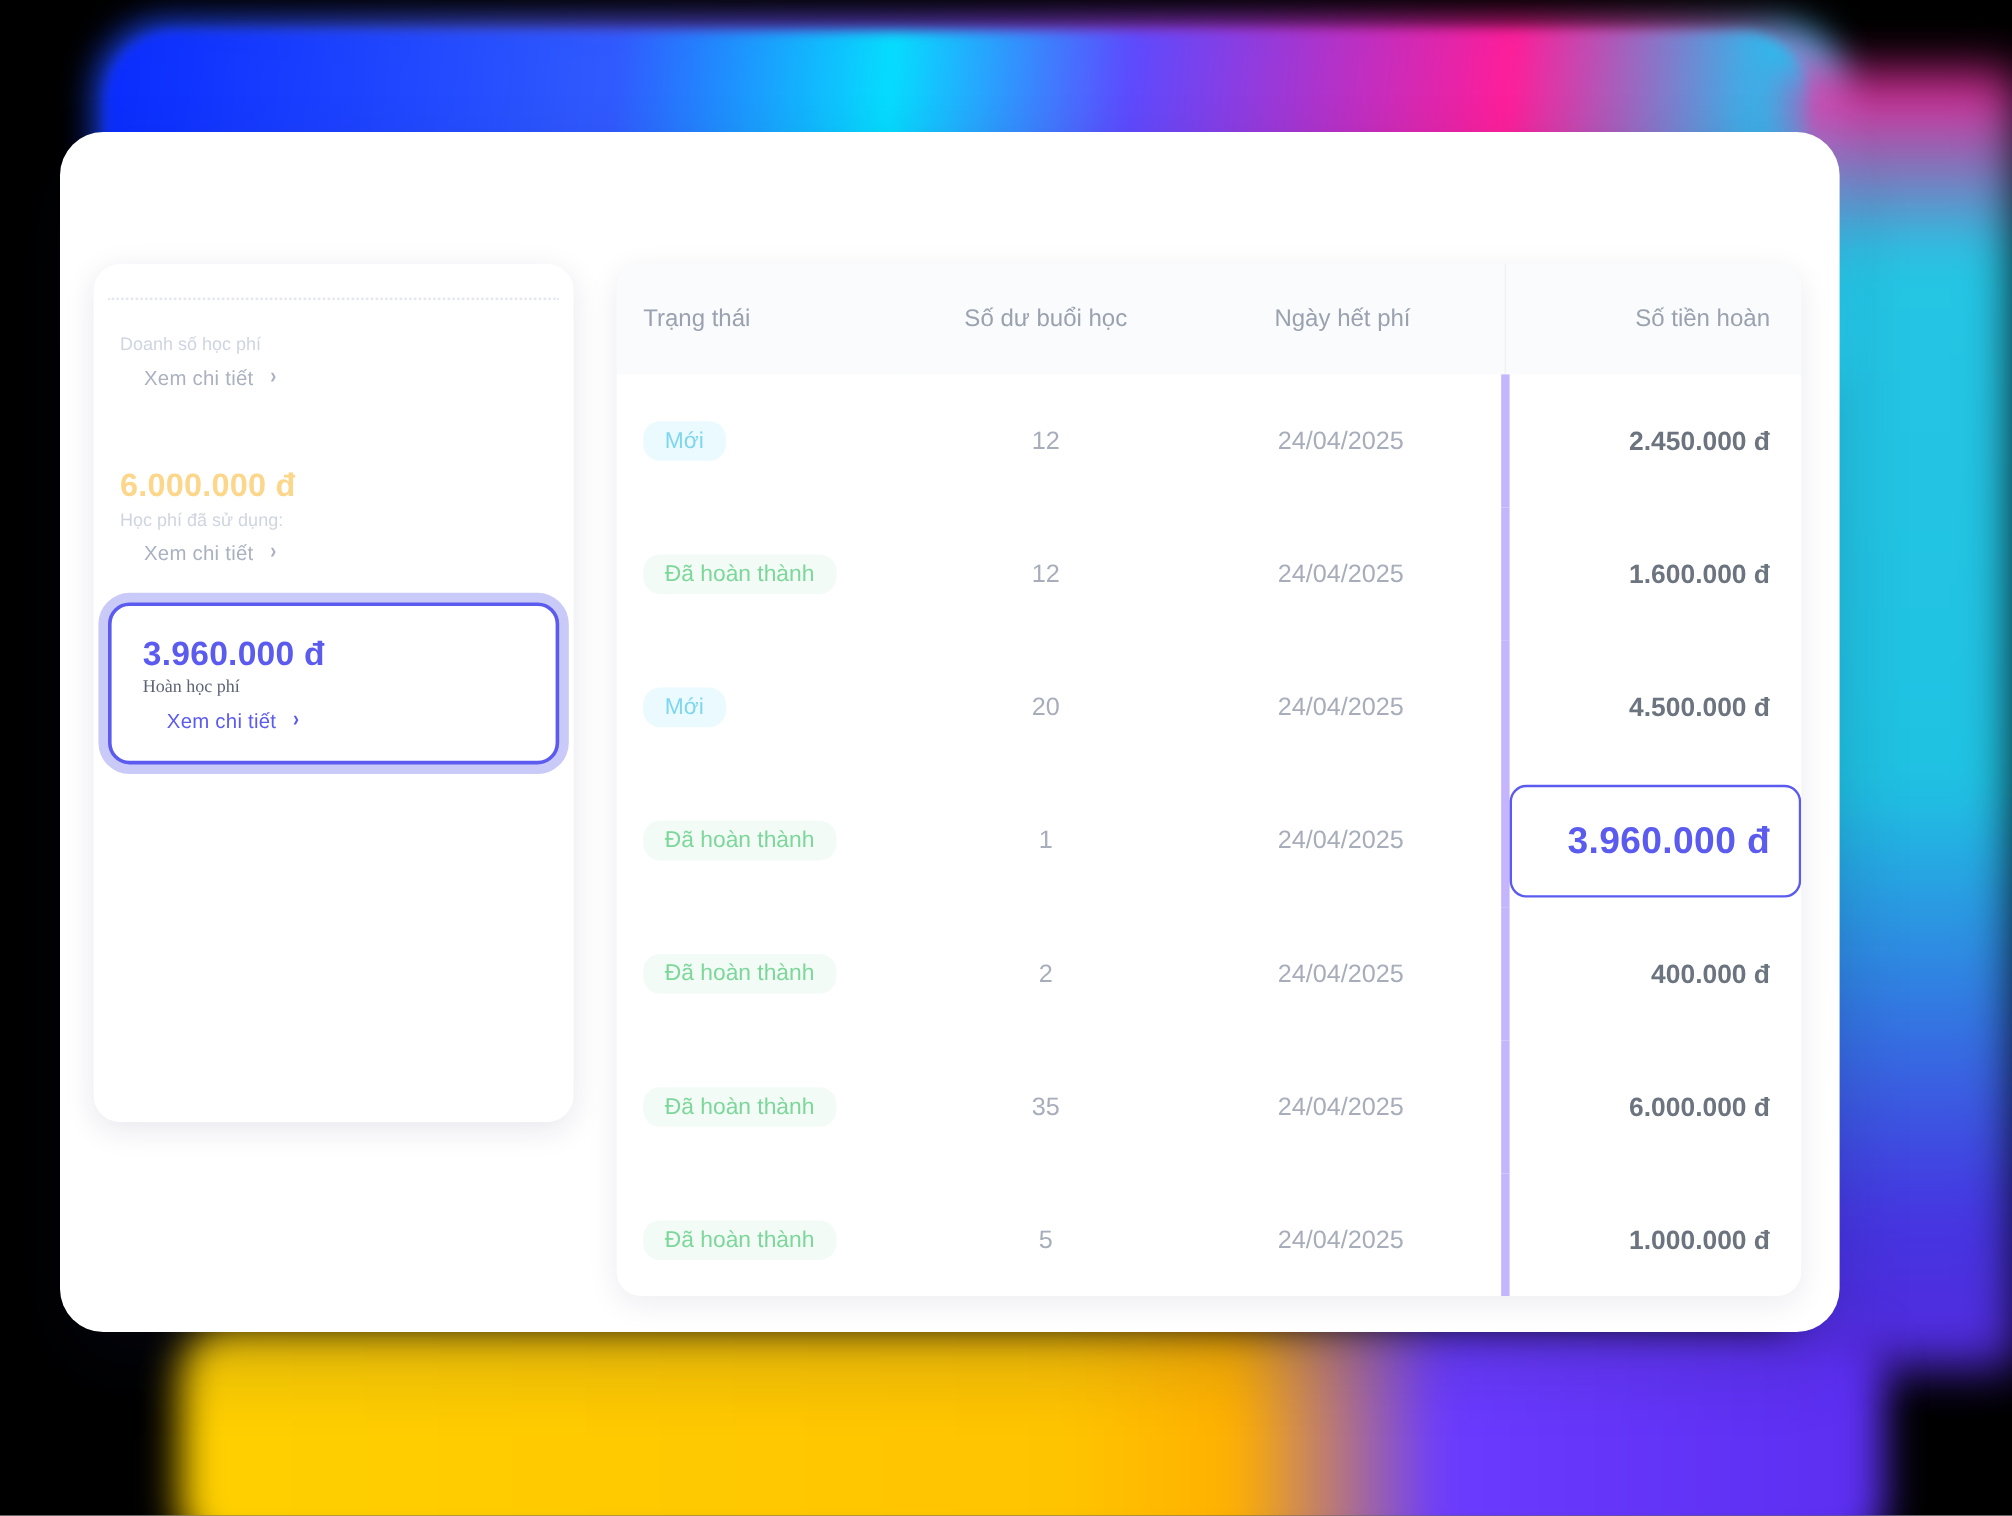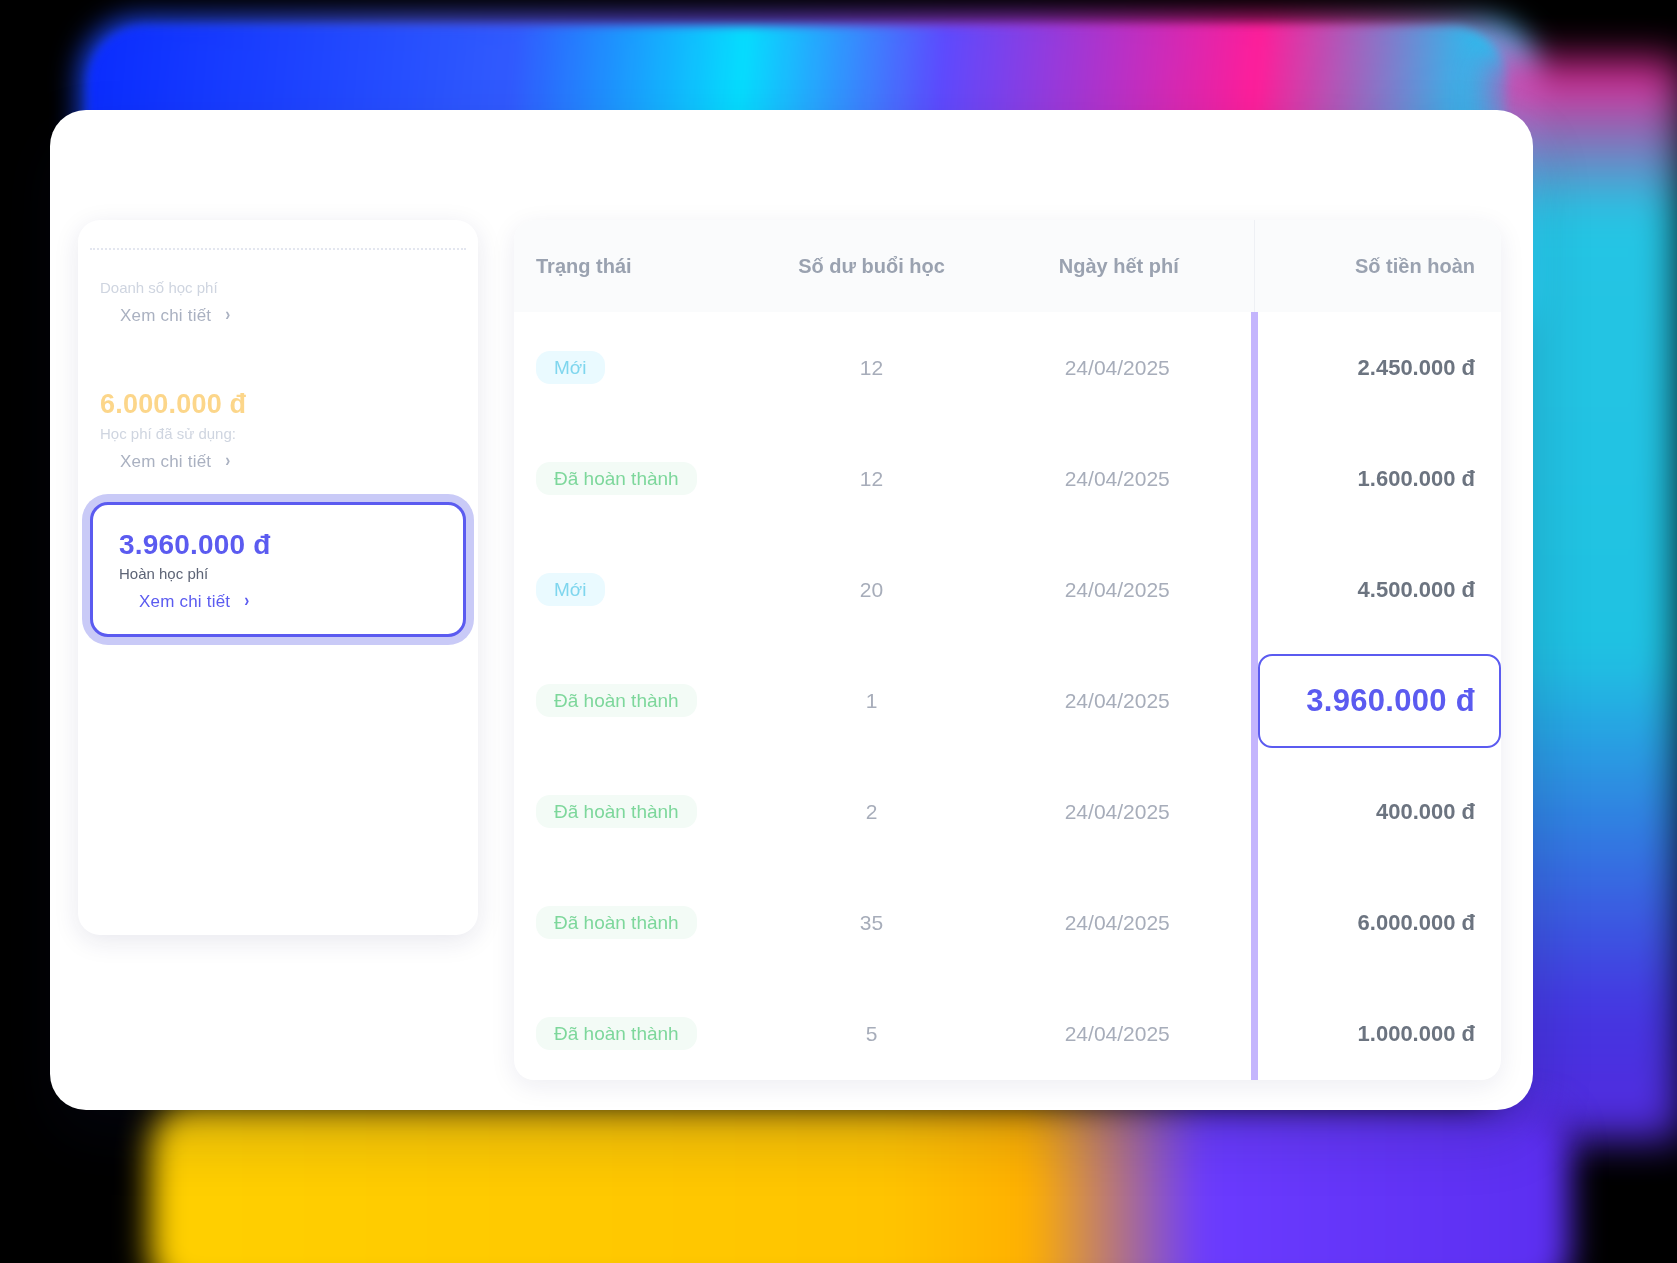--- a/index.html
+++ b/index.html
@@ -183,21 +183,21 @@
   
   .stat.refund {
     margin: 30px 12px 30px 12px;
     padding: 22px 22px 22px 26px;
     background: #ffffff;
     border: 3px solid #5b5bf0;
     border-radius: 18px;
     box-shadow: 0 0 0 8px #c9caf7;
   }
   .stat.refund .stat-amount { color: #5b5bf0; font-weight: 700; font-size: 28px; }
-  .stat.refund .stat-label  { color: #5d6476; }
+  .stat.refund .stat-label  { color: #5d6476; font-family: Liberation Serif, serif; }
   .stat.refund .stat-link   { color: #5b5bf0; }
 
   .stat.revenue { margin-bottom: 62px; }
   .stat.used    { margin-bottom: 6px; }
   .stat.balance { margin-top: 26px; }
 
   
   .table-panel {
     flex: 1 1 auto;
     background: #ffffff;
@@ -210,21 +210,21 @@
   .tbl {
     width: 100%;
     border-collapse: collapse;
     table-layout: fixed;
   }
 
   .tbl thead tr { background: #fafbfc; height: 92px; }
 
   .tbl th {
     font-size: 20px;
-    font-weight: 700;
+    font-weight: 400;
     color: #9aa2b0;
     text-align: center;
     vertical-align: middle;
     padding: 0 10px;
   }
 
   .tbl th.c-status { width: 245px; text-align: left; padding-left: 22px; }
   .tbl th.c-sessions { width: 225px; }
   .tbl th.c-date { width: 270px; text-align: center; }
   .tbl th.c-amount {

